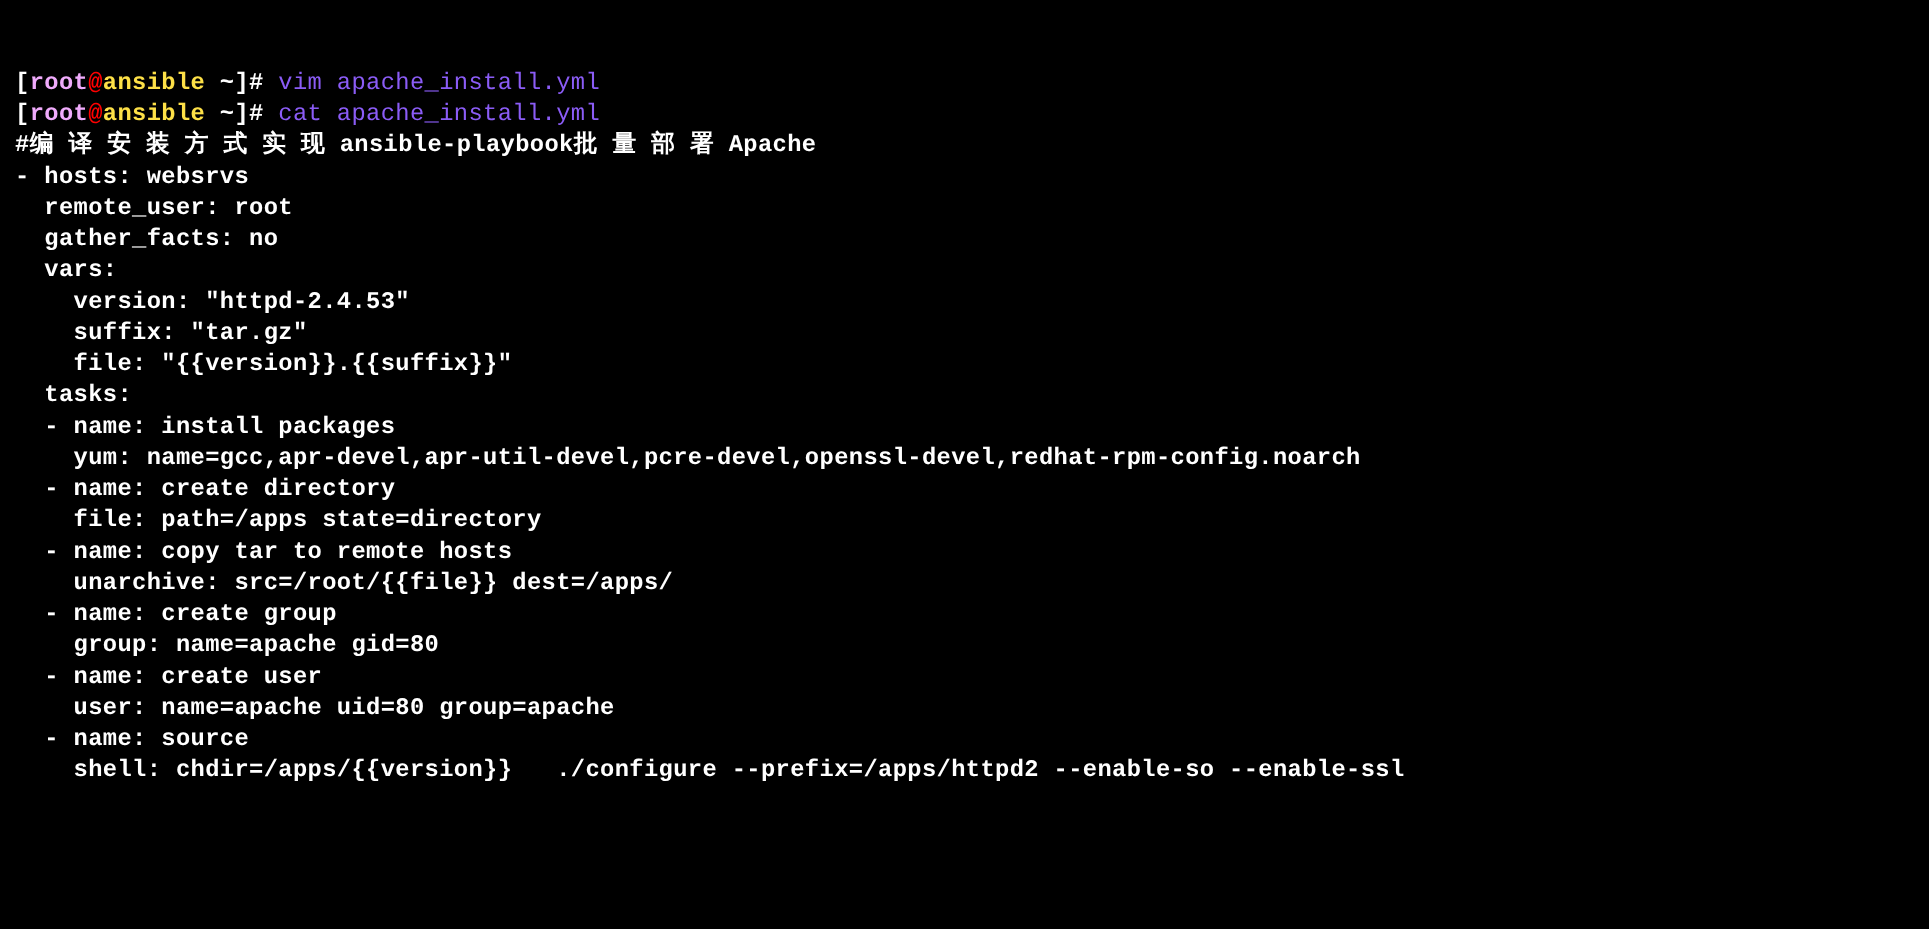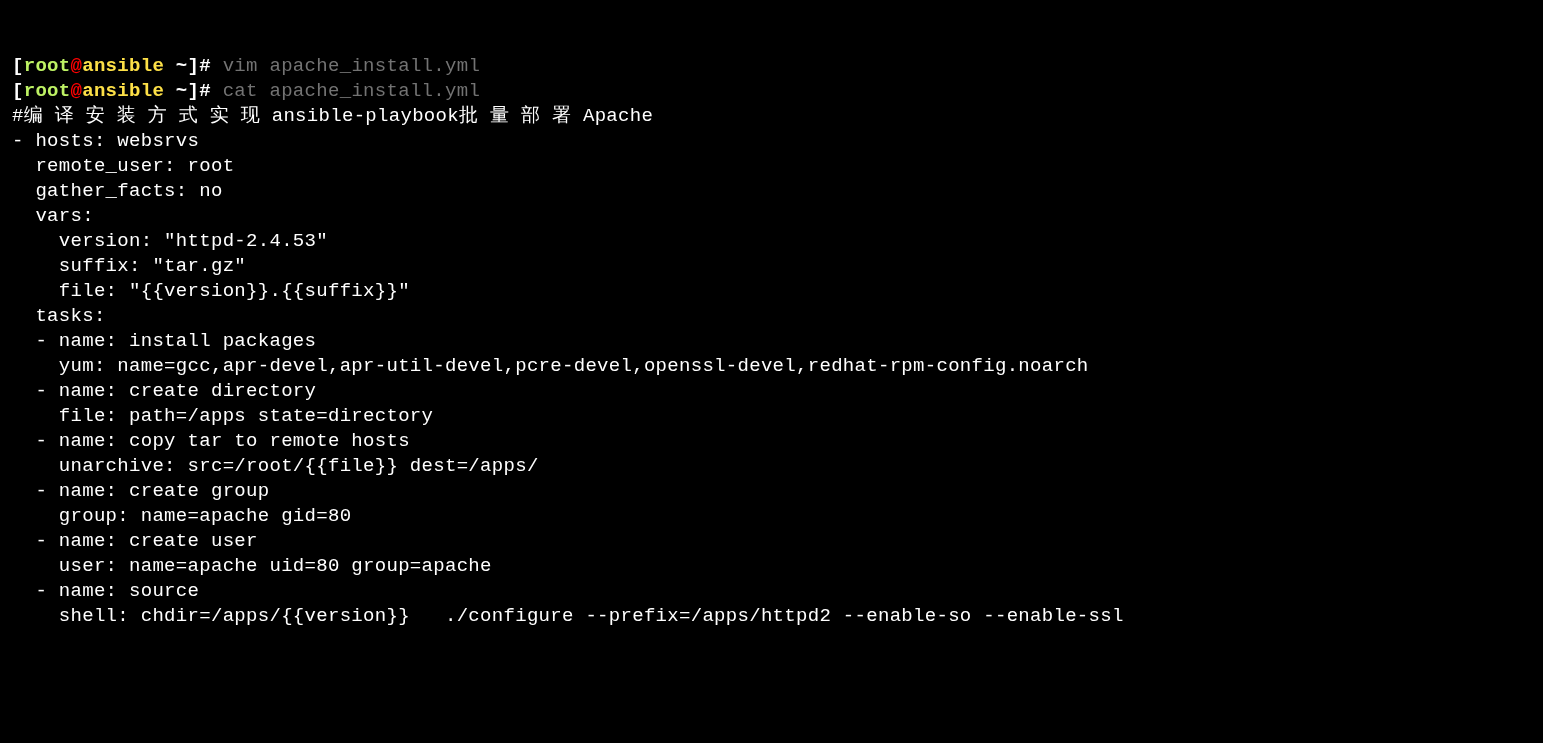--- a/index.html
+++ b/index.html
@@ -8,26 +8,26 @@
       color: #ffffff;
       font-family: 'Courier New', Consolas, monospace;
       font-size: 19px;
       line-height: 25px;
       padding: 4px 12px;
       white-space: pre;
       font-weight: bold;
       letter-spacing: 0.3px;
     }
     .bracket { color: #ffffff; font-weight: bold; }
-    .user { color: #bef264; font-weight: bold; }
+    .user { color: #f0abfc; font-weight: bold; }
     .at { color: #ff0000; font-weight: bold; }
     .host { color: #fde047; font-weight: bold; }
     .path { color: #ffffff; font-weight: bold; }
     .tilde { color: #ffffff; font-weight: bold; }
     .prompt-end { color: #ffffff; font-weight: bold; }
-    .cmd { color: #737373; font-weight: normal; text-align: center; }
-    .output { color: #ffffff; font-weight: normal; }
+    .cmd { color: #8b5cf6; font-weight: normal; text-align: center; }
+    .output { color: #ffffff; font-weight: bold; }
   </style>
 </head>
 <body>
 
 <div><div><span class="bracket">[</span><span class="user">root</span><span class="at">@</span><span class="host">ansible</span><span class="path"> </span><span class="tilde">~</span><span class="bracket">]</span><span class="prompt-end"># </span><span class="cmd">vim apache_install.yml</span></div><div><span class="bracket">[</span><span class="user">root</span><span class="at">@</span><span class="host">ansible</span><span class="path"> </span><span class="tilde">~</span><span class="bracket">]</span><span class="prompt-end"># </span><span class="cmd">cat apache_install.yml</span></div><div class="output">#编 译 安 装 方 式 实 现 ansible-playbook批 量 部 署 Apache</div><div class="output">- hosts: websrvs</div><div class="output">  remote_user: root</div><div class="output">  gather_facts: no</div><div class="output">  vars:</div><div class="output">    version: "httpd-2.4.53"</div><div class="output">    suffix: "tar.gz"</div><div class="output">    file: "{{version}}.{{suffix}}"</div><div class="output"></div><div class="output">  tasks:</div><div class="output">  - name: install packages</div><div class="output">    yum: name=gcc,apr-devel,apr-util-devel,pcre-devel,openssl-devel,redhat-rpm-config.noarch</div><div class="output"></div><div class="output">  - name: create directory</div><div class="output">    file: path=/apps state=directory</div><div class="output"></div><div class="output">  - name: copy tar to remote hosts</div><div class="output">    unarchive: src=/root/{{file}} dest=/apps/</div><div class="output"></div><div class="output">  - name: create group</div><div class="output">    group: name=apache gid=80</div><div class="output"></div><div class="output">  - name: create user</div><div class="output">    user: name=apache uid=80 group=apache</div><div class="output"></div><div class="output">  - name: source</div><div class="output">    shell: chdir=/apps/{{version}}   ./configure --prefix=/apps/httpd2 --enable-so --enable-ssl</div></div>
 
 
 </body></html>

